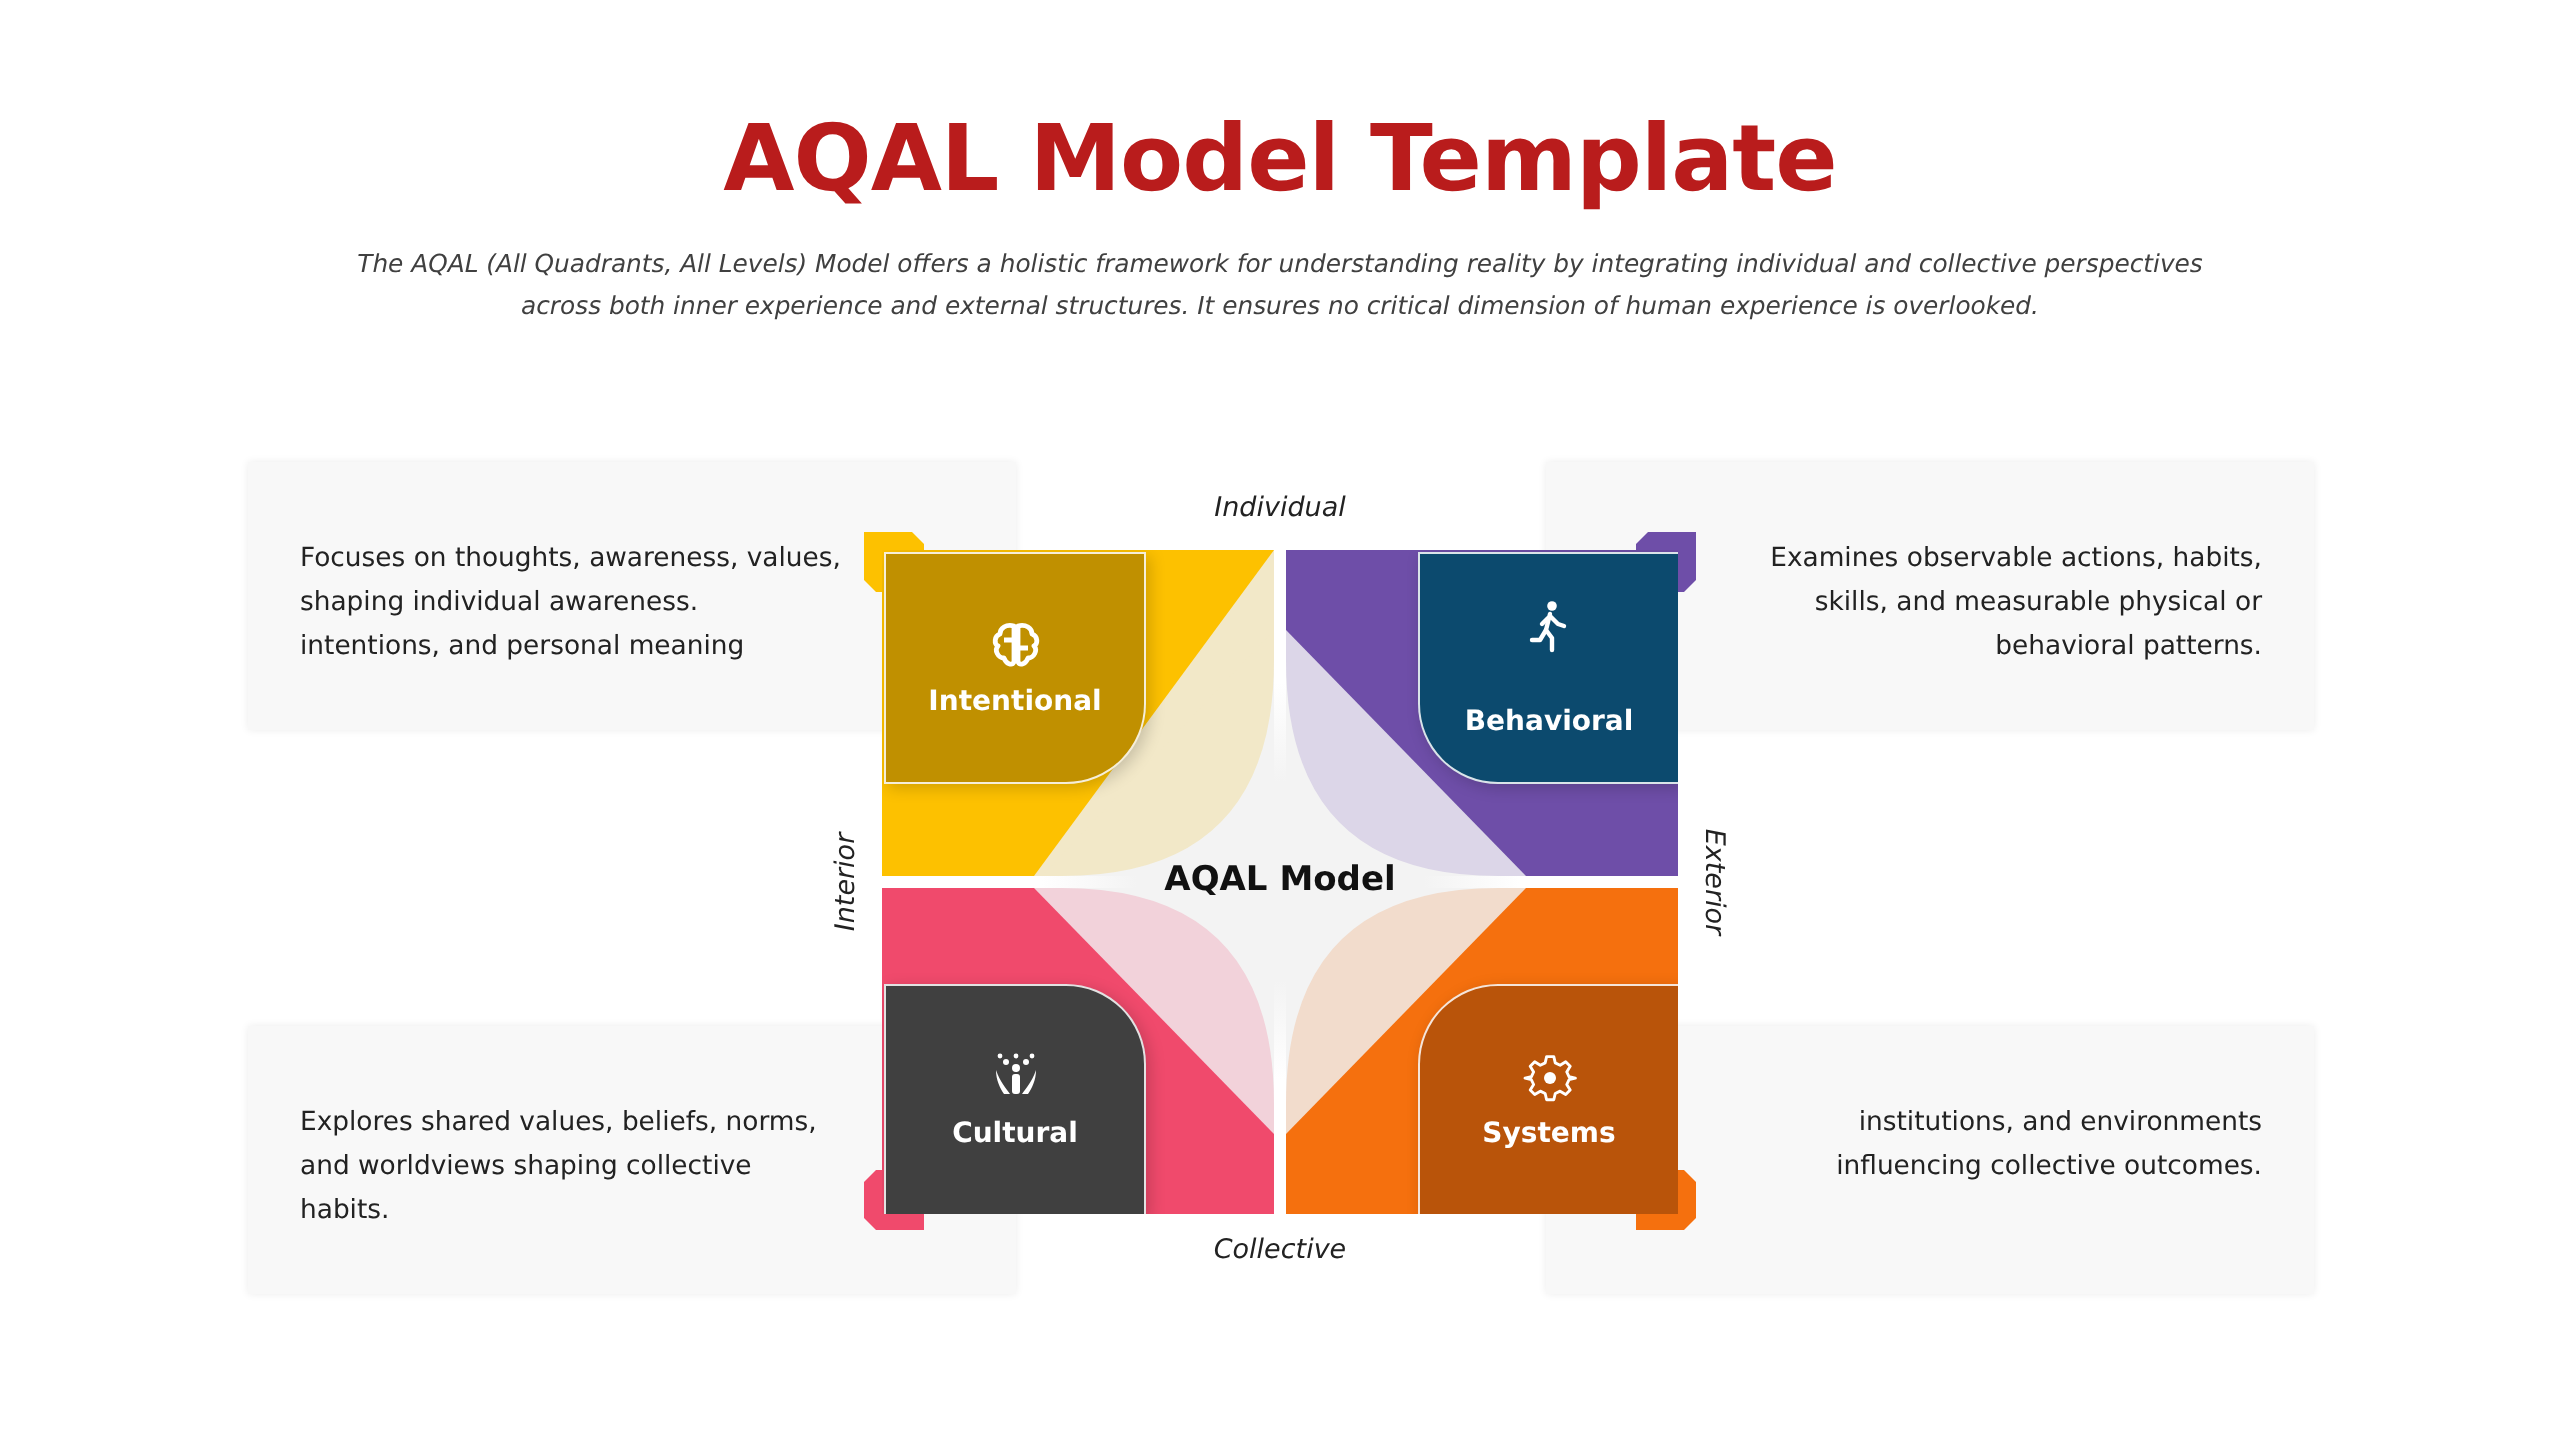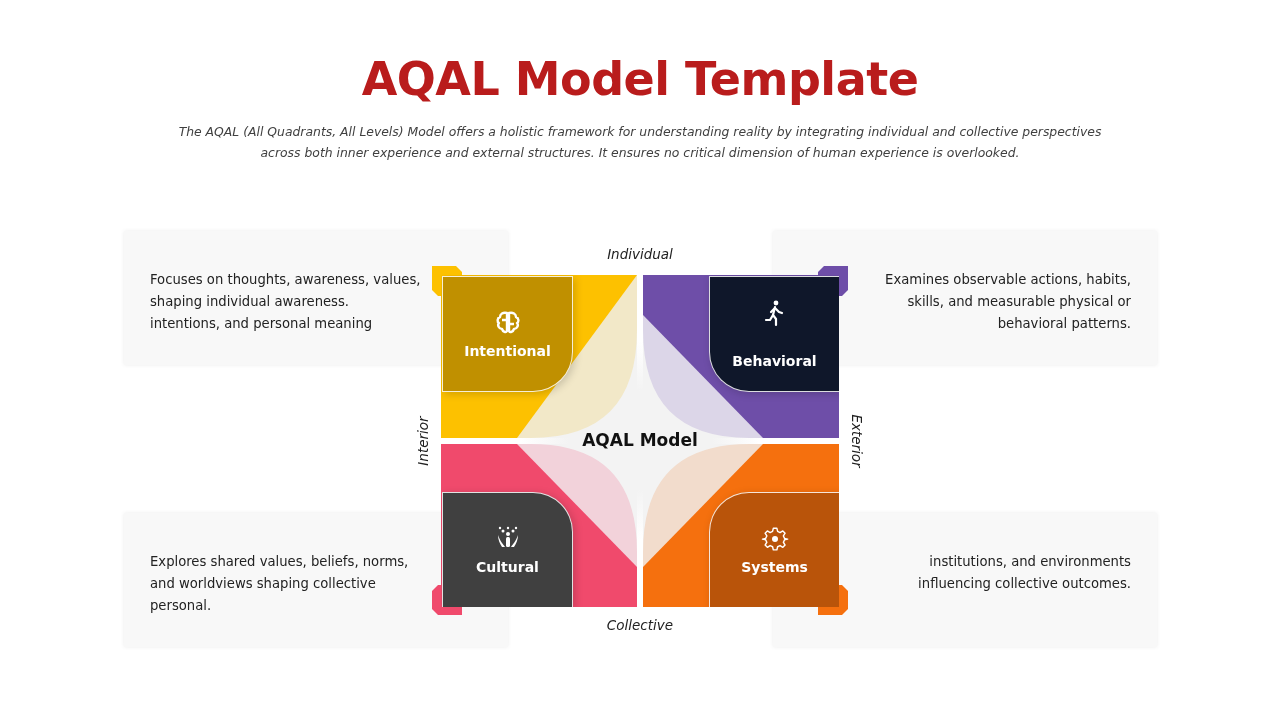--- a/index.html
+++ b/index.html
@@ -70,21 +70,21 @@
   <div class="card-text" style="top:38px;">
     <div>Examines observable actions, habits,</div>
     <div>skills, and measurable physical or</div>
     <div>behavioral patterns.</div>
   </div>
 </div>
 <div class="card left" style="left:124px; top:513px;">
   <div class="card-text" style="top:38px;">
     <div>Explores shared values, beliefs, norms,</div>
     <div>and worldviews shaping collective</div>
-    <div>personal.</div>
+    <div>habits.</div>
   </div>
 </div>
 <div class="card right" style="left:773px; top:513px;">
   <div class="card-text" style="top:38px;">
     <div>institutions, and environments</div>
     <div>influencing collective outcomes.</div>
   </div>
 </div>
 
 <svg class="tab" style="left:432px; top:266px;" viewBox="0 0 30 30">
@@ -121,21 +121,21 @@
     <div class="label">Intentional</div>
   </div>
 </div>
 
 <div class="quad" style="left:643px; top:275px;">
   <svg class="tri" viewBox="0 0 196 163" preserveAspectRatio="none">
     <path d="M0,0 H196 V163 H0 Z" fill="#6e4ea8"></path>
     <path d="M0,40 L120,163 H0 Z" fill="#dcd6e8"></path>
     <path d="M106,163 Q0,163 0,55 L0,163 Z" fill="#f3f3f3"></path>
   </svg>
-  <div class="inner" style="right:-1px; top:1px; background:#0f172a; border-radius:0 0 0 40px;gap:20px;">
+  <div class="inner" style="right:-1px; top:1px; background:#0c4a6e; border-radius:0 0 0 40px;gap:20px;">
     <svg viewBox="0 0 28 28">
       <circle cx="15" cy="4" r="2.4" fill="#fff"></circle>
       <g fill="none" stroke="#fff" stroke-width="2.2" stroke-linecap="round" stroke-linejoin="round">
         <path d="M14 8 L12 16 L15 20 L15 26"></path>
         <path d="M12 16 L9 21 L5 21"></path>
         <path d="M13 10 L10 13 M14 9 L18 13 L21 14"></path>
       </g>
     </svg>
     <div class="label">Behavioral</div>
   </div>

